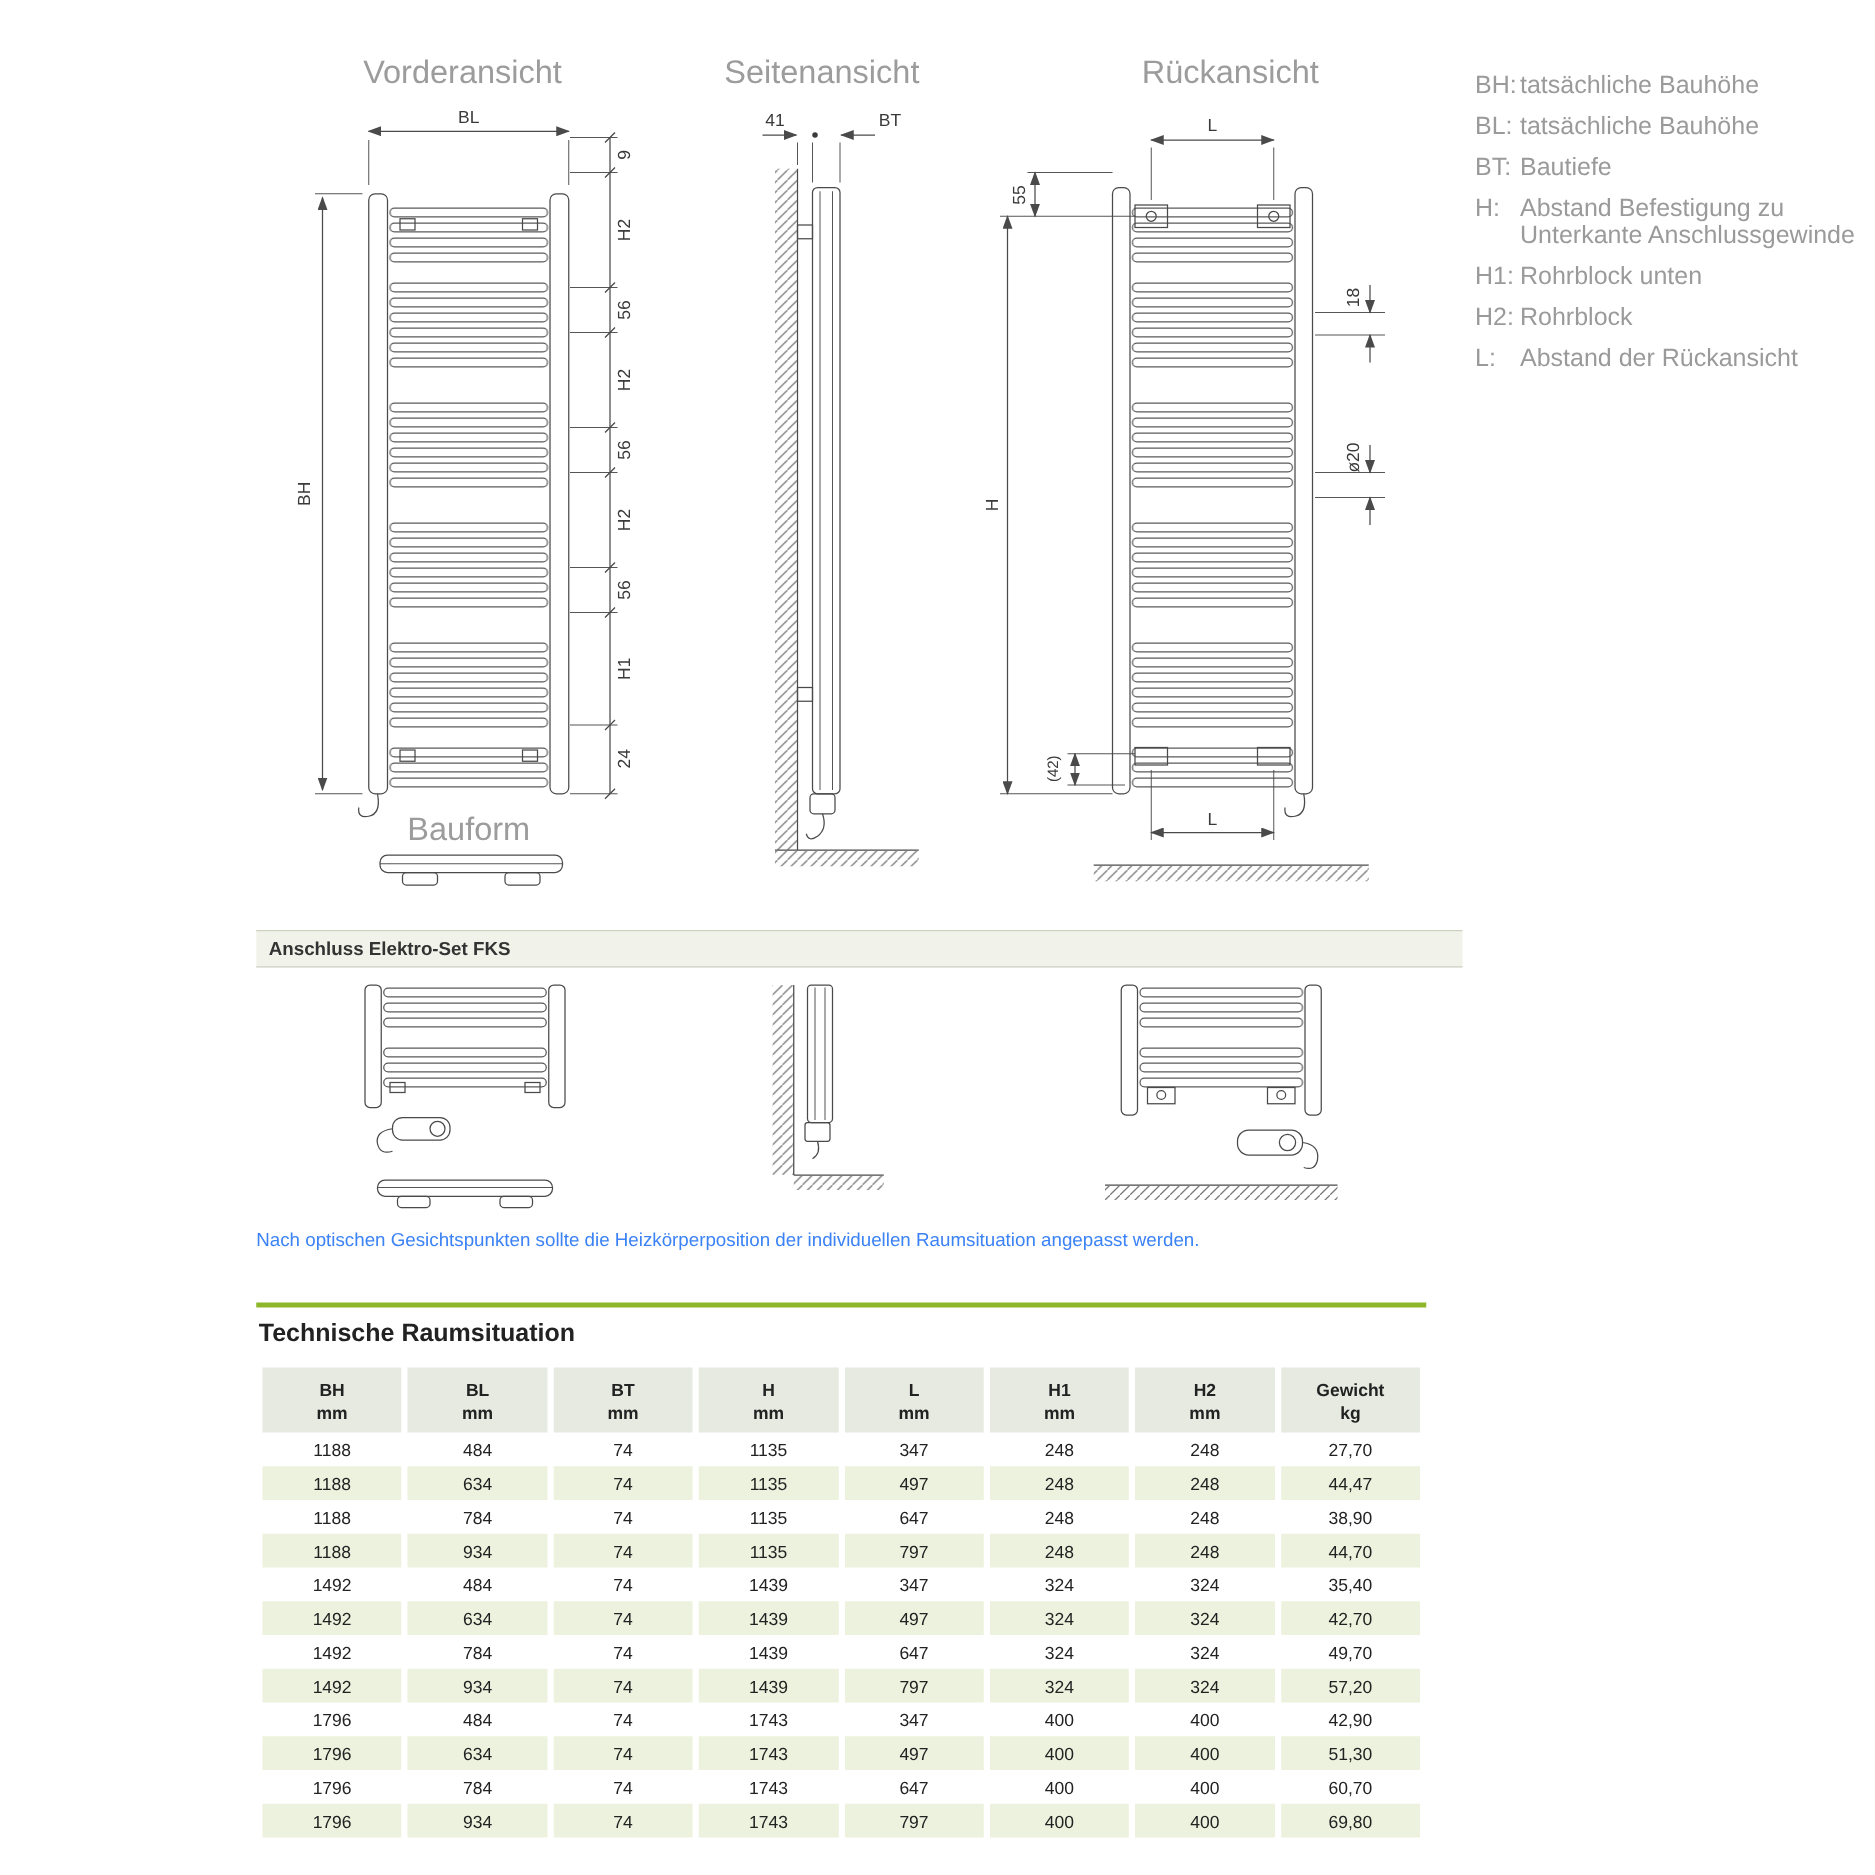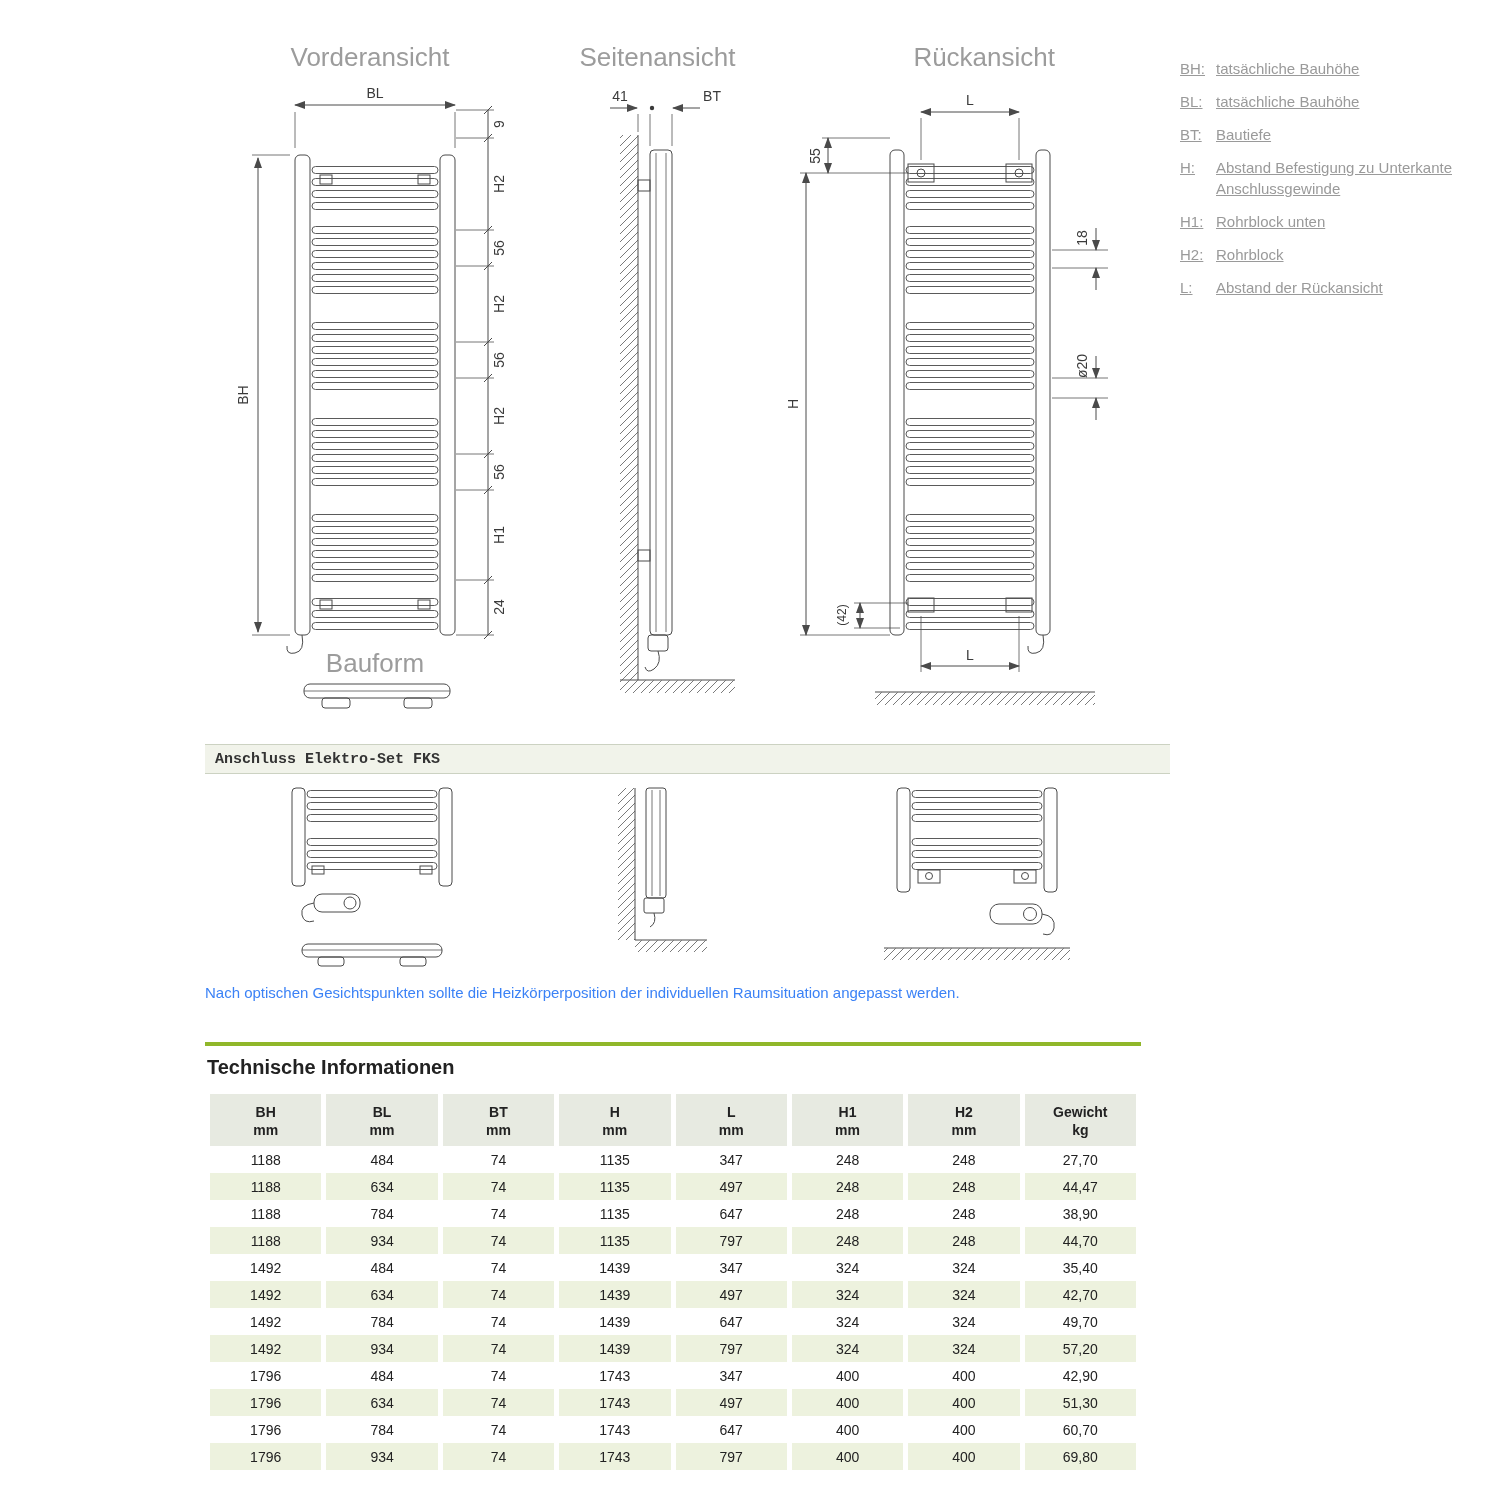--- a/index.html
+++ b/index.html
@@ -2,24 +2,24 @@
 <html><head>
 <meta charset="utf-8">
 <style>
   html,body{margin:0;padding:0;}
   body{width:1500px;height:1500px;background:#ffffff;font-family:"Liberation Sans",sans-serif;position:relative;color:#333;}
   .abs{position:absolute;}
   .view-title{font-size:26px;color:#9c9c9c;text-align:center;}
   svg{overflow:visible;display:block;}
   svg text{font-family:"Liberation Sans",sans-serif;font-size:14px;fill:#3a3a3a;}
   .legend{left:1180px;top:58px;width:310px;}
-  .legend-item{display:flex;margin-bottom:12px;color:#9a9a9a;font-size:15px;line-height:21px;text-decoration:underline;}
+  .legend-item{display:flex;margin-bottom:12px;color:#9a9a9a;font-size:20px;line-height:21px;}
   .legend-key{width:36px;flex:0 0 36px;}
   .band{left:205px;top:744px;width:965px;height:30px;background:#f1f3ea;border-top:1px solid #ccd2c2;border-bottom:1px solid #ccd2c2;display:flex;align-items:center;box-sizing:border-box;}
-  .band-title{font-size:15px;font-weight:bold;color:#333;padding-left:10px;font-family:Liberation Mono, monospace;}
+  .band-title{font-size:15px;font-weight:bold;color:#333;padding-left:10px;}
   .note{left:205px;top:984px;width:960px;font-size:15px;color:#3b82f6;}
   .rule{left:205px;top:1042px;width:936px;height:4px;background:#90b72a;}
   .tech-title{left:207px;top:1056px;font-size:20px;font-weight:bold;color:#222;}
   table.tech{left:205px;top:1094px;width:936px;border-collapse:separate;border-spacing:5px 0;table-layout:fixed;}
   table.tech th{background:#e7eae1;font-size:14px;font-weight:bold;color:#222;padding:9px 0 7px;text-align:center;line-height:18px;}
   table.tech td{font-size:14px;color:#222;text-align:center;height:27px;padding:0;}
   table.tech tbody tr:nth-child(even) td{background:#edf2de;}
 </style>
 </head>
 <body>
@@ -269,21 +269,21 @@
     <circle cx="158" cy="126" r="6.5"></circle>
     <path d="M170,126 q14,2 12,14 q-2,9 -11,6"></path>
     <line x1="12" y1="160" x2="198" y2="160"></line>
     <rect x="12" y="160" width="186" height="12" fill="url(#hatch)" stroke="none"></rect>
   </g>
 </svg>
 
 <div class="abs note">Nach optischen Gesichtspunkten sollte die Heizkörperposition der individuellen Raumsituation angepasst werden.</div>
 
 <div class="abs rule"></div>
-<div class="abs tech-title">Technische Informationen</div>
+<div class="abs tech-title">Technische Raumsituation</div>
 
 <table class="abs tech">
   <thead>
     <tr>
         <th>
           <div>BH</div>
           <div class="unit">mm</div>
         </th>
         <th>
           <div>BL</div>

